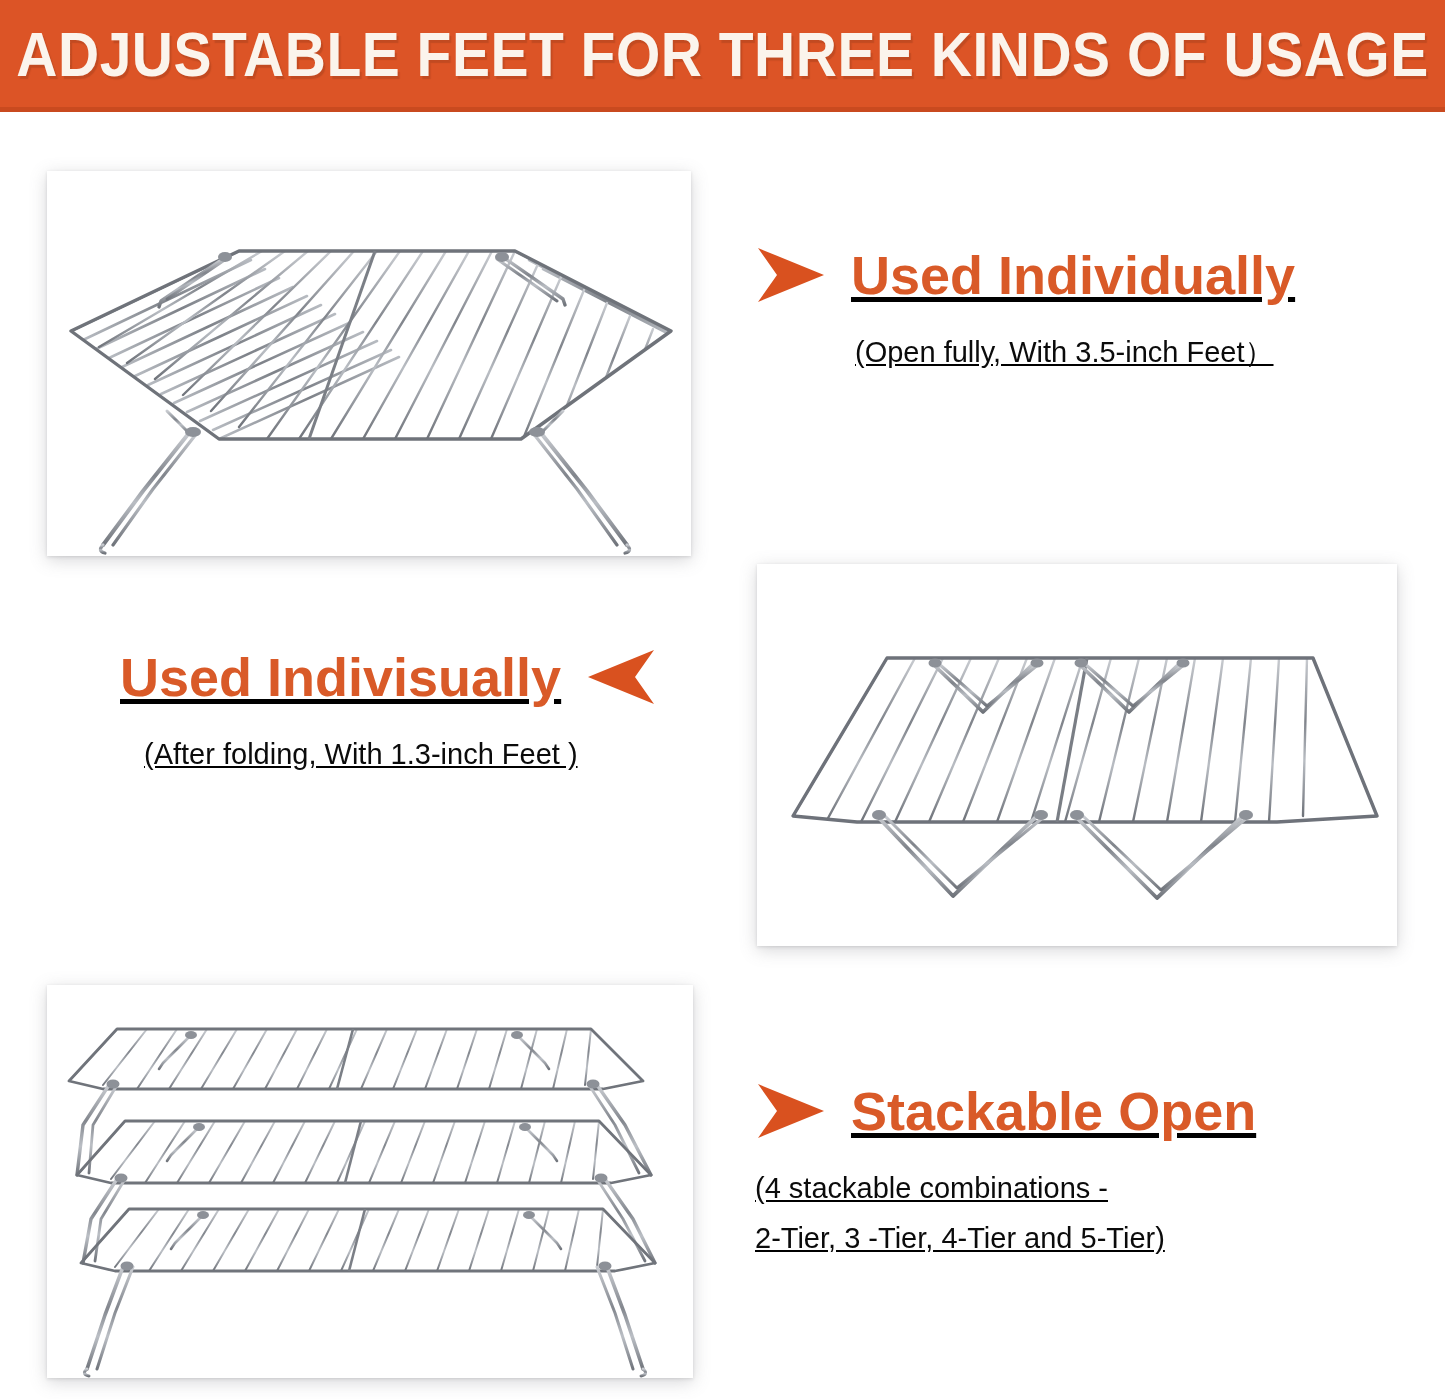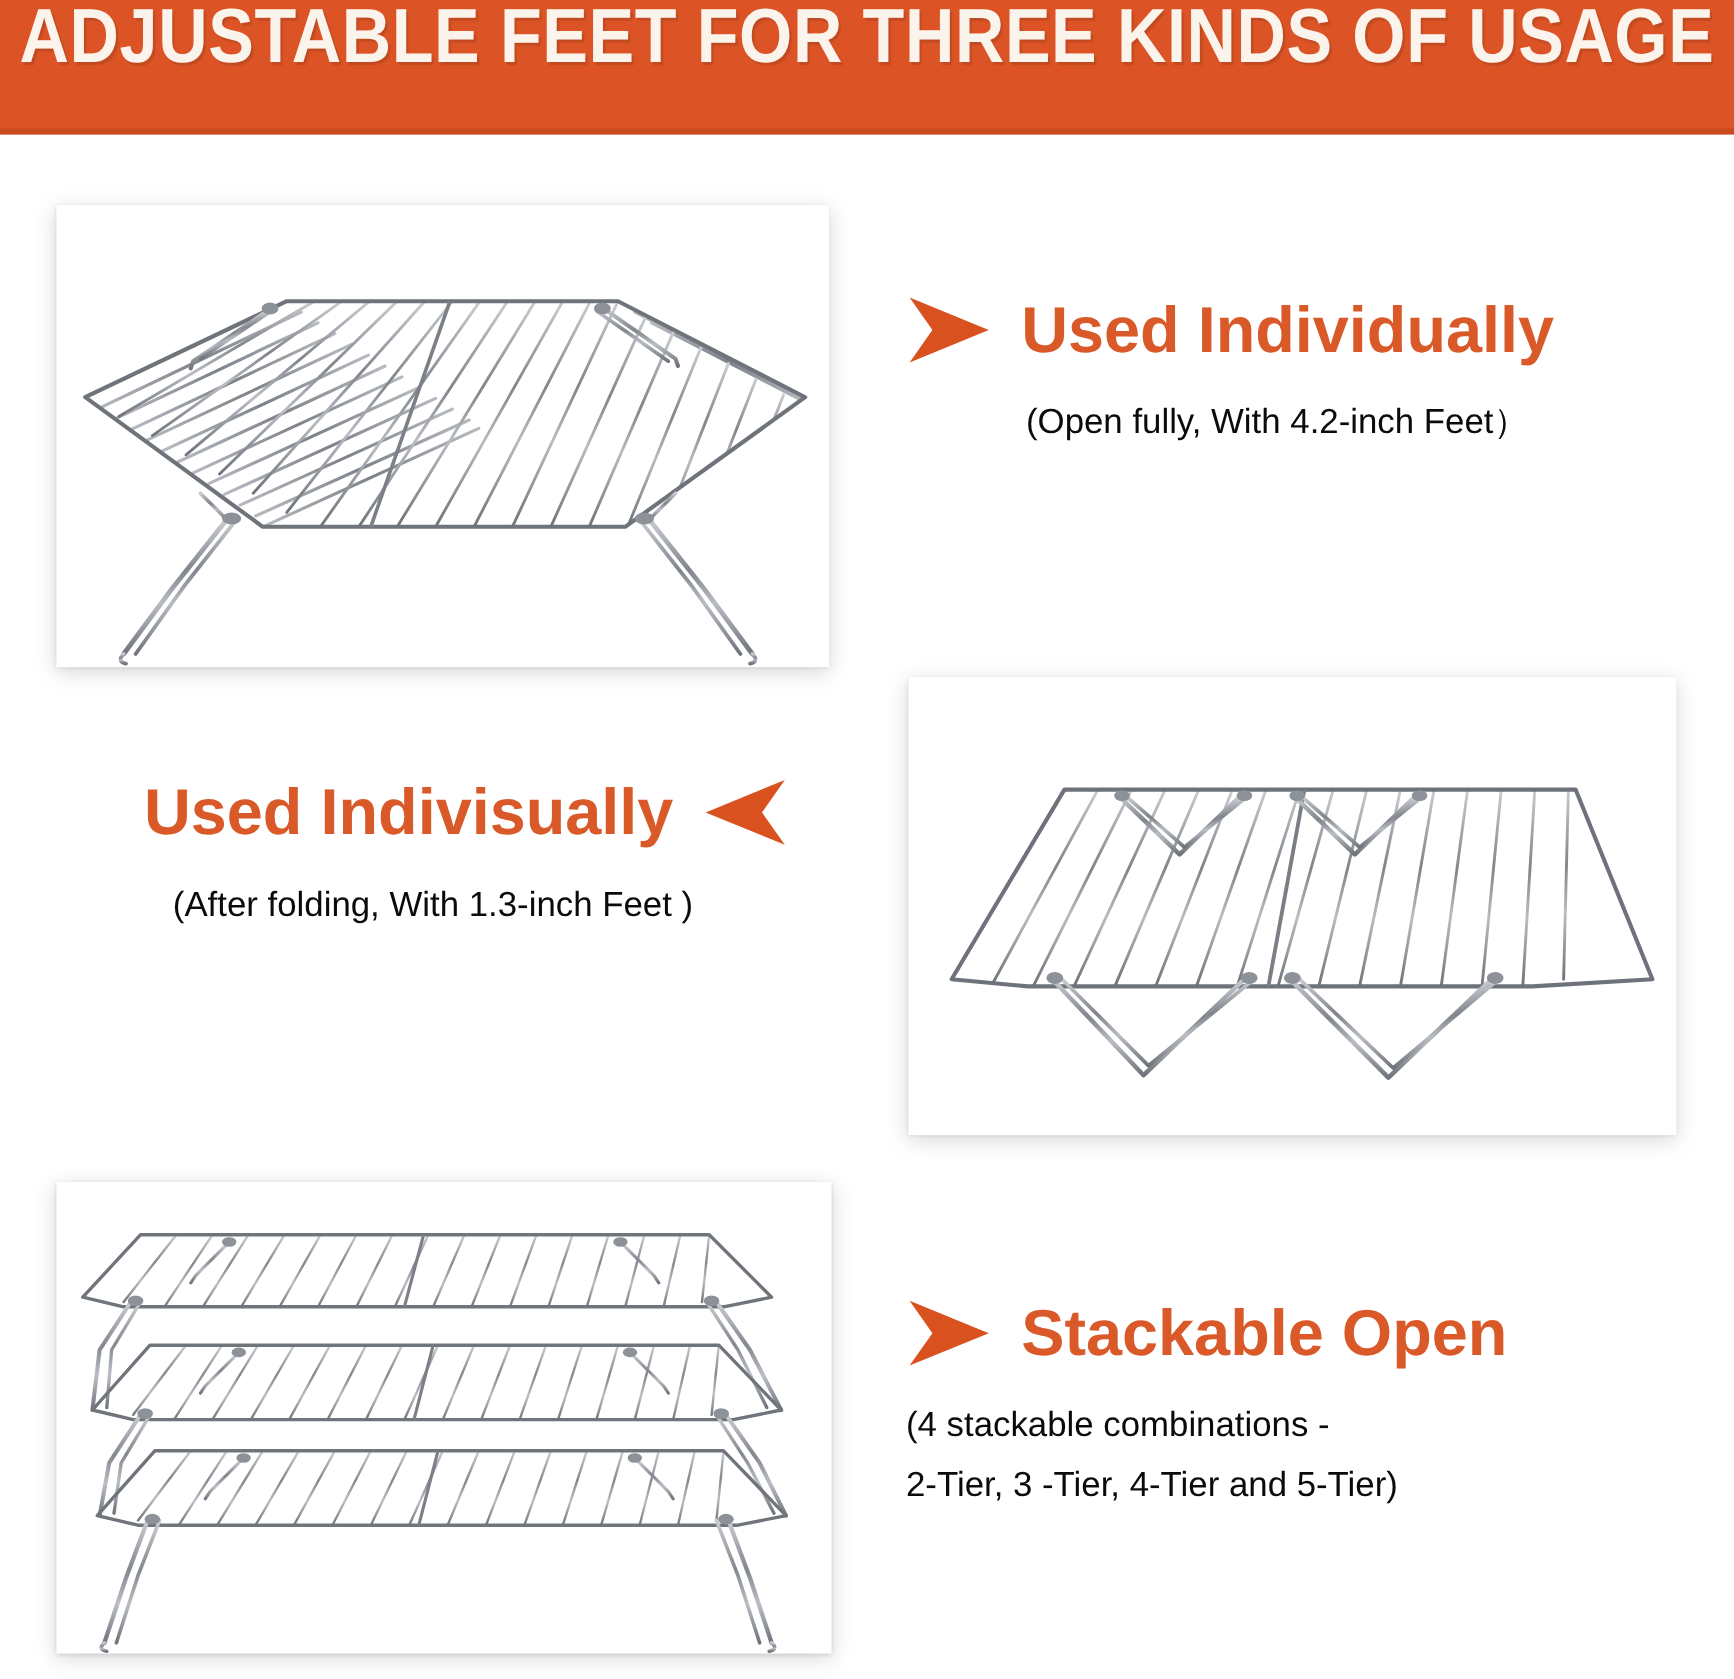--- a/index.html
+++ b/index.html
@@ -19,20 +19,21 @@
   
   #header-banner {
     position: absolute;
     left: 0; top: 0;
     width: 1445px;
     height: 112px;
     background: #dc5426;
     border-bottom: 5px solid #c94a1f;
     box-sizing: border-box;
     display: flex;
+    align-items: center;
     justify-content: center;
   }
   #header-title {
     color: #fbf4ec;
     font-size: 57px;
     font-weight: bold;
     letter-spacing: 0.5px;
     white-space: nowrap;
     transform: scaleY(1.12);
     text-shadow: 2px 2px 1px rgba(130,50,20,0.28);
@@ -46,21 +47,21 @@
                 0 1px 3px rgba(120,120,125,0.22);
     overflow: hidden;
   }
   #panel-open        { left: 47px;  top: 171px;  width: 644px;  height: 385px; }
   #panel-folded      { left: 757px; top: 564px;  width: 640px;  height: 382px; }
   #panel-stacked     { left: 47px;  top: 985px;  width: 646px;  height: 393px; }
 
   .photo-panel svg { display: block; width: 100%; height: 100%; }
 
   
-  .callout { position: absolute; }
+  .callout { position: absolute; text-decoration: underline; }
   #callout-individually { left: 755px; top: 246px;  width: 600px; }
   #callout-indivisually { left: 120px; top: 648px;  width: 590px; }
   #callout-stackable    { left: 755px; top: 1082px; width: 610px; }
 
   .callout-head {
     display: flex;
     align-items: center;
     gap: 24px;
     white-space: nowrap;
   }
@@ -477,21 +478,21 @@
 
 <div class="callout" id="callout-individually">
   <div class="callout-head">
     <span class="arrow-icon">
       <svg width="72" height="58" viewBox="0 0 72 58">
         <polygon points="3,2 69,29 3,56 22,29" fill="#d9511f"></polygon>
       </svg>
     </span>
     <span class="callout-title">Used Individually</span>
   </div>
-  <div class="callout-sub">(Open fully, With 4.2-inch Feet）</div>
+  <div class="callout-sub">(Open fully, With 3.5-inch Feet）</div>
 </div>
 
 <div class="callout" id="callout-indivisually">
   <div class="callout-head reversed">
     <span class="callout-title">Used Indivisually</span>
     <span class="arrow-icon">
       <svg width="72" height="58" viewBox="0 0 72 58">
         <polygon points="69,2 3,29 69,56 50,29" fill="#d9511f"></polygon>
       </svg>
     </span>

